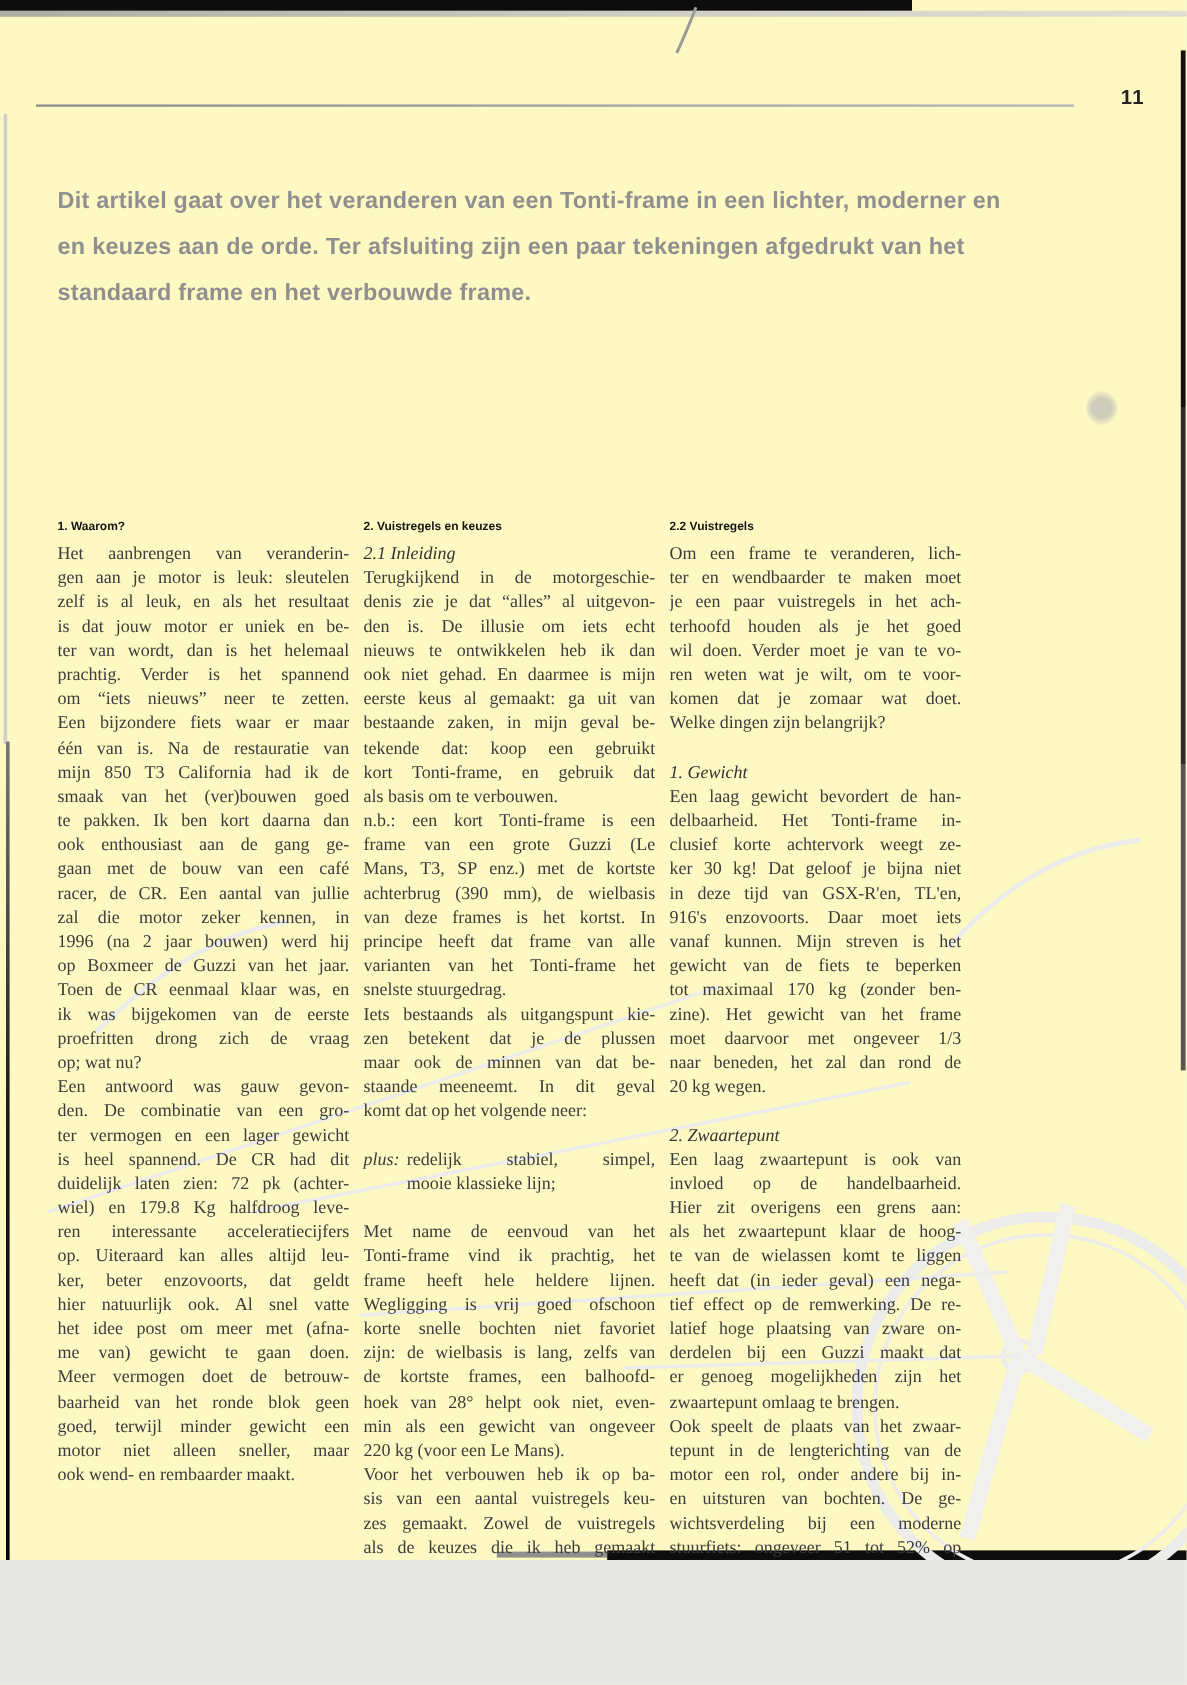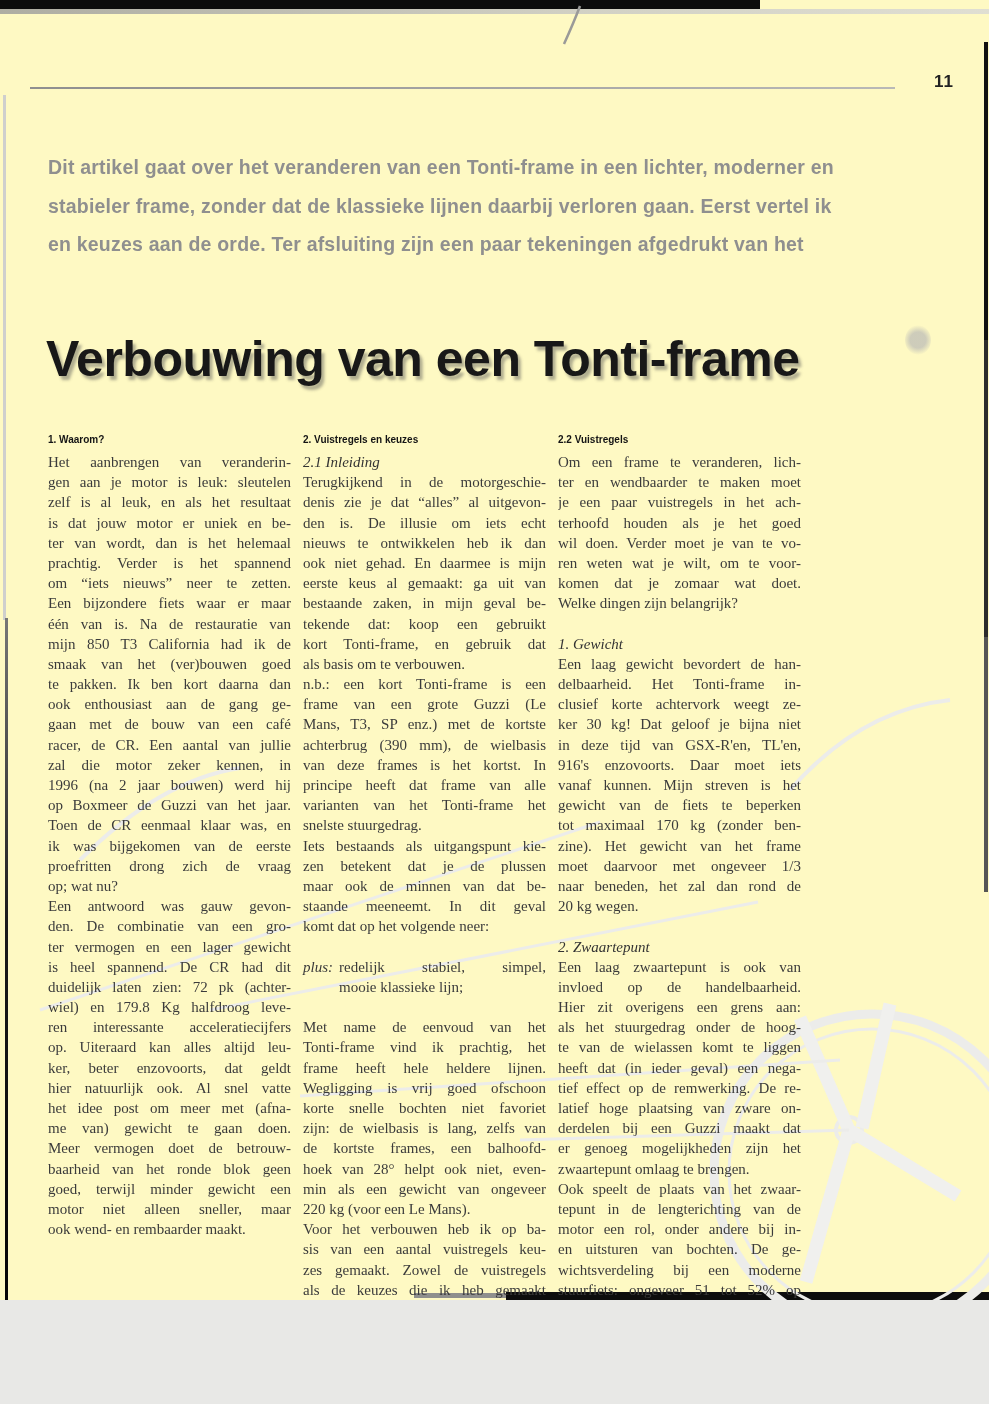--- a/index.html
+++ b/index.html
@@ -91,25 +91,24 @@
 
   <svg class="pen-mark" width="40" height="46" viewBox="0 0 40 46">
     <path d="M 28 4 Q 22 20 12 42" fill="none" stroke="#9a9a98" stroke-width="2.5"></path>
   </svg>
 
   <div class="header-rule"></div>
   <div class="page-number">11</div>
 
   <div class="intro" id="intro">
       <div class="iline">Dit artikel gaat over het veranderen van een Tonti-frame in een lichter, moderner en</div>
-      <div class="iline">stabieler frame, zonder dat de klassieke lijnen daarbij verloren gaan. Eerst vertel ik</div>
       <div class="iline">en keuzes aan de orde. Ter afsluiting zijn een paar tekeningen afgedrukt van het</div>
-    </div>
-
-  <div class="title">Verbouwing van een Tonti-frame</div>
+      <div class="iline">standaard frame en het verbouwde frame.</div>
+    </div>
+
 
   <div class="col" id="col-0">
       <div class="heading">1. Waarom?</div>
       <div class="par">
         <div class="line">Het aanbrengen van veranderin-</div>
         <div class="line">gen aan je motor is leuk: sleutelen</div>
         <div class="line">zelf is al leuk, en als het resultaat</div>
         <div class="line">is dat jouw motor er uniek en be-</div>
         <div class="line">ter van wordt, dan is het helemaal</div>
         <div class="line">prachtig. Verder is het spannend</div>
@@ -240,21 +239,21 @@
         <div class="line">moet daarvoor met ongeveer 1/3</div>
         <div class="line">naar beneden, het zal dan rond de</div>
         <div class="line last">20 kg wegen.</div>
       </div>
       <div class="gap"></div>
       <div class="subheading">2. Zwaartepunt</div>
       <div class="par">
         <div class="line">Een laag zwaartepunt is ook van</div>
         <div class="line">invloed op de handelbaarheid.</div>
         <div class="line">Hier zit overigens een grens aan:</div>
-        <div class="line">als het stuurgedrag onder de hoog-</div>
+        <div class="line">als het zwaartepunt klaar de hoog-</div>
         <div class="line">te van de wielassen komt te liggen</div>
         <div class="line">heeft dat (in ieder geval) een nega-</div>
         <div class="line">tief effect op de remwerking. De re-</div>
         <div class="line">latief hoge plaatsing van zware on-</div>
         <div class="line">derdelen bij een Guzzi maakt dat</div>
         <div class="line">er genoeg mogelijkheden zijn het</div>
         <div class="line last">zwaartepunt omlaag te brengen.</div>
       </div>
       <div class="par">
         <div class="line">Ook speelt de plaats van het zwaar-</div>

